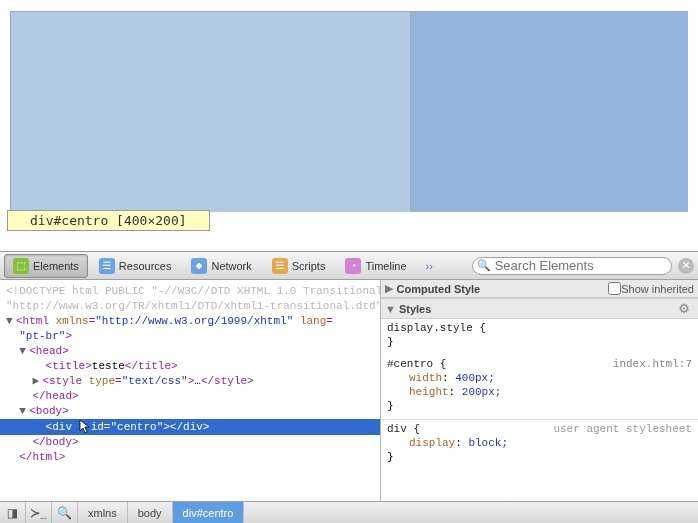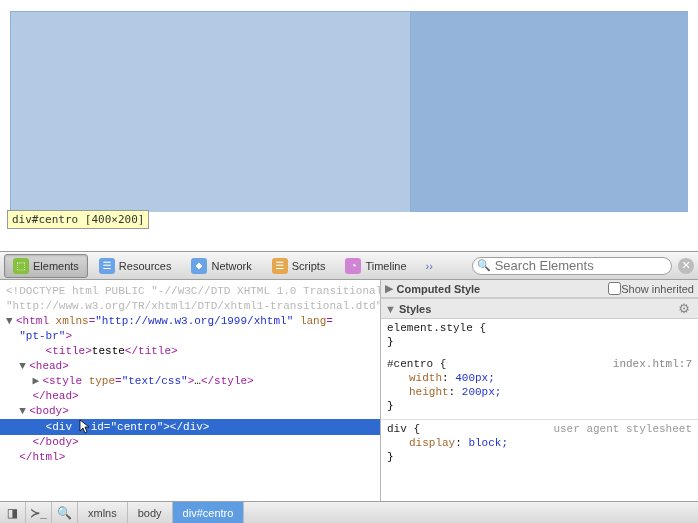--- a/index.html
+++ b/index.html
@@ -3,21 +3,21 @@
 <meta charset="utf-8">
 <style>
 * { margin:0; padding:0; box-sizing:border-box; }
 body { font-family: "Lucida Grande","Segoe UI",Arial,sans-serif; font-size:11px; background:#fff; width:698px; height:523px; overflow:hidden; position:relative; }
 .mono { font-family: Consolas, Menlo, "Courier New", monospace; font-size:11px; }
 
 
 .preview { position:absolute; left:10px; top:11px; width:678px; height:200px; border:1px solid #8faed4; background:#fff; }
 .preview .centro-box { width:400px; height:200px; background:#b3cae5; border-right:1px solid #8faed4; }
 .preview .rest { position:absolute; left:400px; top:0; width:277px; height:200px; background:#94b4d9; }
-.tooltip { position:absolute; left:7px; top:210px; background:#ffffc0; border:1px solid #999; padding:2px 4px; font-family: Consolas, Menlo, monospace; font-size:11px; color:#333; }
+.tooltip { position:absolute; left:7px; top:210px; background:#ffffc0; border:1px solid #999; padding:2px 22px; font-family: Consolas, Menlo, monospace; font-size:13px; color:#333; }
 
 
 .devtools { position:absolute; left:0; top:251px; width:698px; height:272px; background:#eaeaea; display:flex; flex-direction:column; border-top:1px solid #999; }
 .toolbar { height:28px; background:linear-gradient(#f7f7f7,#d8d8d8); border-bottom:1px solid #a0a0a0; display:flex; align-items:center; padding:0 4px; gap:2px; }
 .tab { display:flex; align-items:center; gap:4px; padding:3px 8px; color:#333; border:1px solid transparent; border-radius:3px; cursor:pointer; font-size:11px; }
 .tab.active { background:linear-gradient(#d7d7d7,#bababa); border:1px solid #8a8a8a; box-shadow:inset 0 1px 2px rgba(0,0,0,.15); }
 .tab .ico { width:16px; height:16px; border-radius:3px; display:inline-flex; align-items:center; justify-content:center; font-size:10px; color:#fff; }
 .ico-el { background:#86c13d; }
 .ico-res { background:#6aa3e6; }
 .ico-net { background:#666; border-radius:50%; border:2px solid #6aa3e6; background:radial-gradient(circle,#fff 30%,#6aa3e6 31%); }
@@ -108,22 +108,22 @@
     </div>
   </div>
 
   <div class="panes">
 
     <div class="dom-pane mono">
       <div class="row dim">&lt;!DOCTYPE html PUBLIC "-//W3C//DTD XHTML 1.0 Transitional//EN"</div>
       <div class="row dim">"http://www.w3.org/TR/xhtml1/DTD/xhtml1-transitional.dtd"&gt;</div>
       <div class="row"><span class="arrow">▼</span><span class="tagc">&lt;html </span><span class="attrn">xmlns</span><span class="tagc">=</span><span class="attrv">"http://www.w3.org/1999/xhtml"</span><span class="attrn"> lang</span><span class="tagc">=</span></div>
       <div class="row">  <span class="attrv">"pt-br"</span><span class="tagc">&gt;</span></div>
+      <div class="row">  <span class="arrow">▼</span><span class="tagc">&lt;head&gt;</span></div>
       <div class="row">      <span class="tagc">&lt;title&gt;</span><span>teste</span><span class="tagc">&lt;/title&gt;</span></div>
-      <div class="row">  <span class="arrow">▼</span><span class="tagc">&lt;head&gt;</span></div>
       <div class="row">    <span class="arrow">▶</span><span class="tagc">&lt;style </span><span class="attrn">type</span><span class="tagc">=</span><span class="attrv">"text/css"</span><span class="tagc">&gt;</span><span>…</span><span class="tagc">&lt;/style&gt;</span></div>
       <div class="row">    <span class="tagc">&lt;/head&gt;</span></div>
       <div class="row">  <span class="arrow">▼</span><span class="tagc">&lt;body&gt;</span></div>
       <div class="row sel">      <span class="tagc">&lt;div </span><span class="cursor-ptr"><svg width="12" height="16" viewBox="0 0 12 16">
               <path d="M1 1 L1 12 L4 9 L6 14 L8 13 L6 8 L10 8 Z" fill="#fff" stroke="#000" stroke-width="0.8"></path>
             </svg></span><span class="attrn">id</span><span class="tagc">=</span><span class="attrv">"centro"</span><span class="tagc">&gt;</span><span class="tagc">&lt;/div&gt;</span></div>
       <div class="row">    <span class="tagc">&lt;/body&gt;</span></div>
       <div class="row">  <span class="tagc">&lt;/html&gt;</span></div>
     </div>
 
@@ -135,21 +135,21 @@
           <input type="checkbox" style="">
           <span>Show inherited</span>
         </label>
       </div>
       <div class="sec-hdr">
         <span class="tri">▼</span>
         <b>Styles</b>
         <span class="gear">⚙</span>
       </div>
       <div class="styles-body mono">
-        <div class="selector">element.style {</div>
+        <div class="selector">display.style {</div>
         <div>}</div>
       </div>
       <div class="styles-body mono">
         <span class="src"><a>index.html</a><span>:7</span></span>
         <div class="selector">#centro {</div>
         <div class="prop"><span class="propn">width</span>: <span class="propv">400px;</span></div>
         <div class="prop"><span class="propn">height</span>: <span class="propv">200px;</span></div>
         <div>}</div>
       </div>
       <div class="styles-body mono" style="border-top:1px solid #ddd;">

